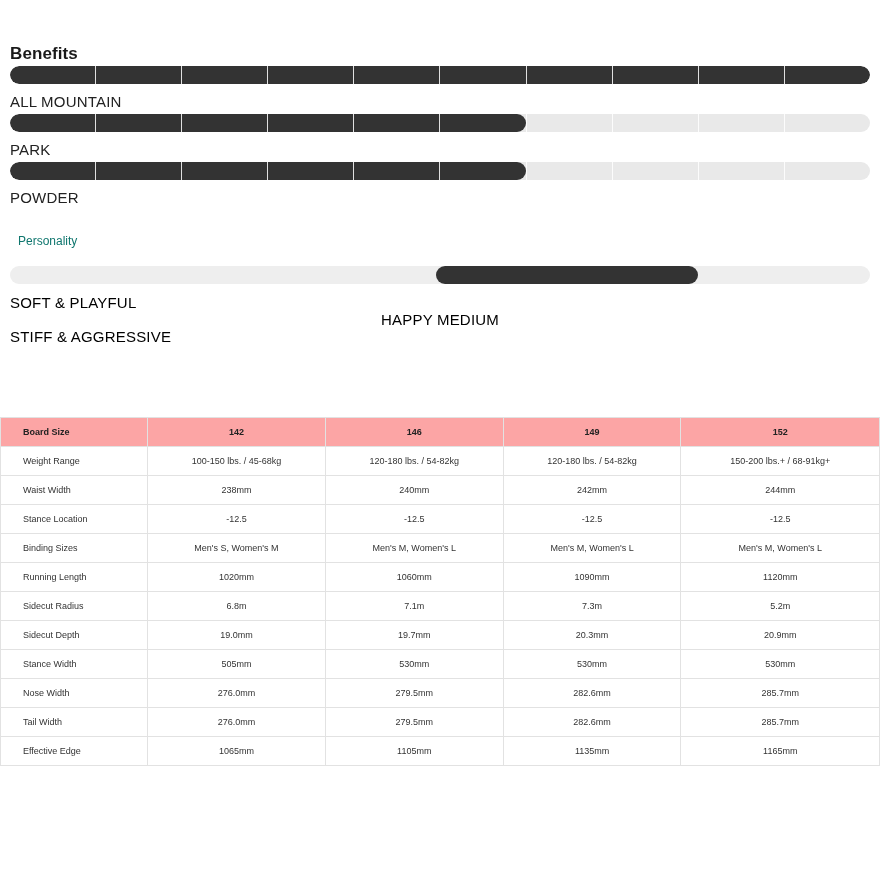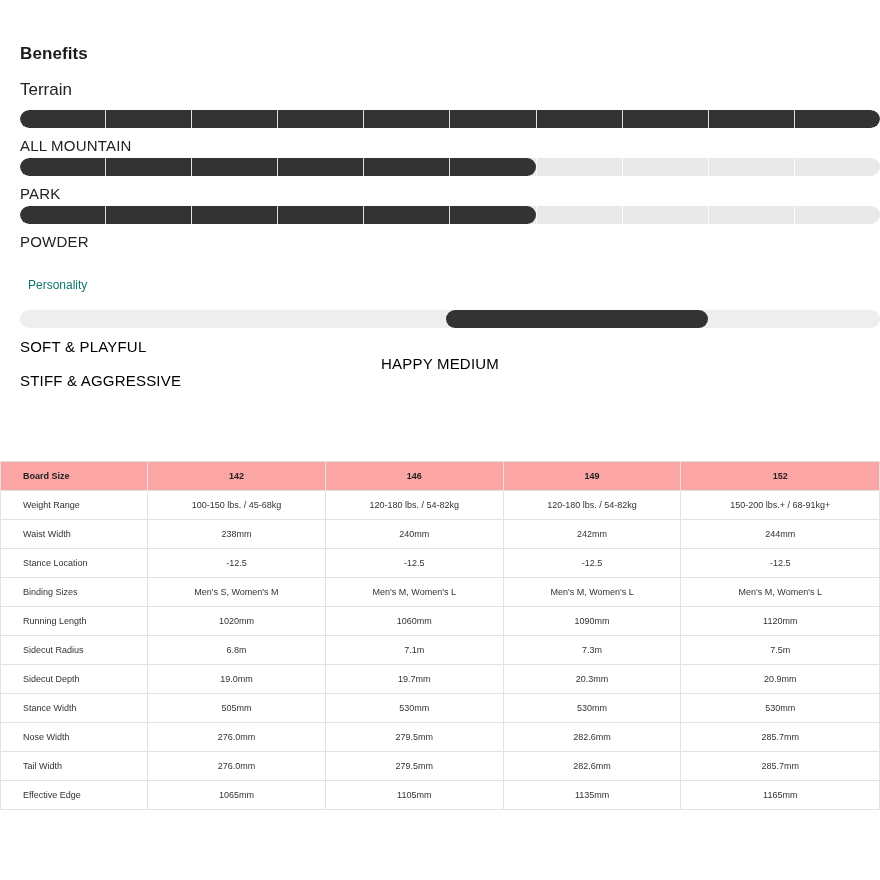--- a/index.html
+++ b/index.html
@@ -8,21 +8,21 @@
     width: 880px; height: 880px;
     background: #ffffff;
     font-family: "Liberation Sans", sans-serif;
     color: #222222;
   }
   .page {
     width: 880px; height: 880px;
     position: relative;
     overflow: hidden;
   }
-  .content { padding: 0 20px; }
+  .content { padding: 0 10px; }
 
   .section-title {
     font-size: 17px;
     font-weight: bold;
     color: #1a1a1a;
     margin: 0;
     padding-top: 44px;
     padding-bottom: 2px;
     letter-spacing: 0.1px;
   }
@@ -138,21 +138,20 @@
 </style>
 </head>
 <body>
 
 <div class="page">
 
   <div class="content">
 
     <h2 class="section-title">Benefits</h2>
 
-    <h3 class="sub-title">Terrain</h3>
 
     <div class="meter-block">
       <div class="meter">
         <div class="meter-fill" style="width:100%"></div>
         <div class="meter-ticks">
           <span></span>
             <span></span>
             <span></span>
             <span></span>
             <span></span>
@@ -264,21 +263,21 @@
           <td class="val">1020mm</td>
           <td class="val">1060mm</td>
           <td class="val">1090mm</td>
           <td class="val">1120mm</td>
         </tr>
         <tr>
           <td class="rowhead">Sidecut Radius</td>
           <td class="val">6.8m</td>
           <td class="val">7.1m</td>
           <td class="val">7.3m</td>
-          <td class="val">7.5m</td>
+          <td class="val">5.2m</td>
         </tr>
         <tr>
           <td class="rowhead">Sidecut Depth</td>
           <td class="val">19.0mm</td>
           <td class="val">19.7mm</td>
           <td class="val">20.3mm</td>
           <td class="val">20.9mm</td>
         </tr>
         <tr>
           <td class="rowhead">Stance Width</td>

